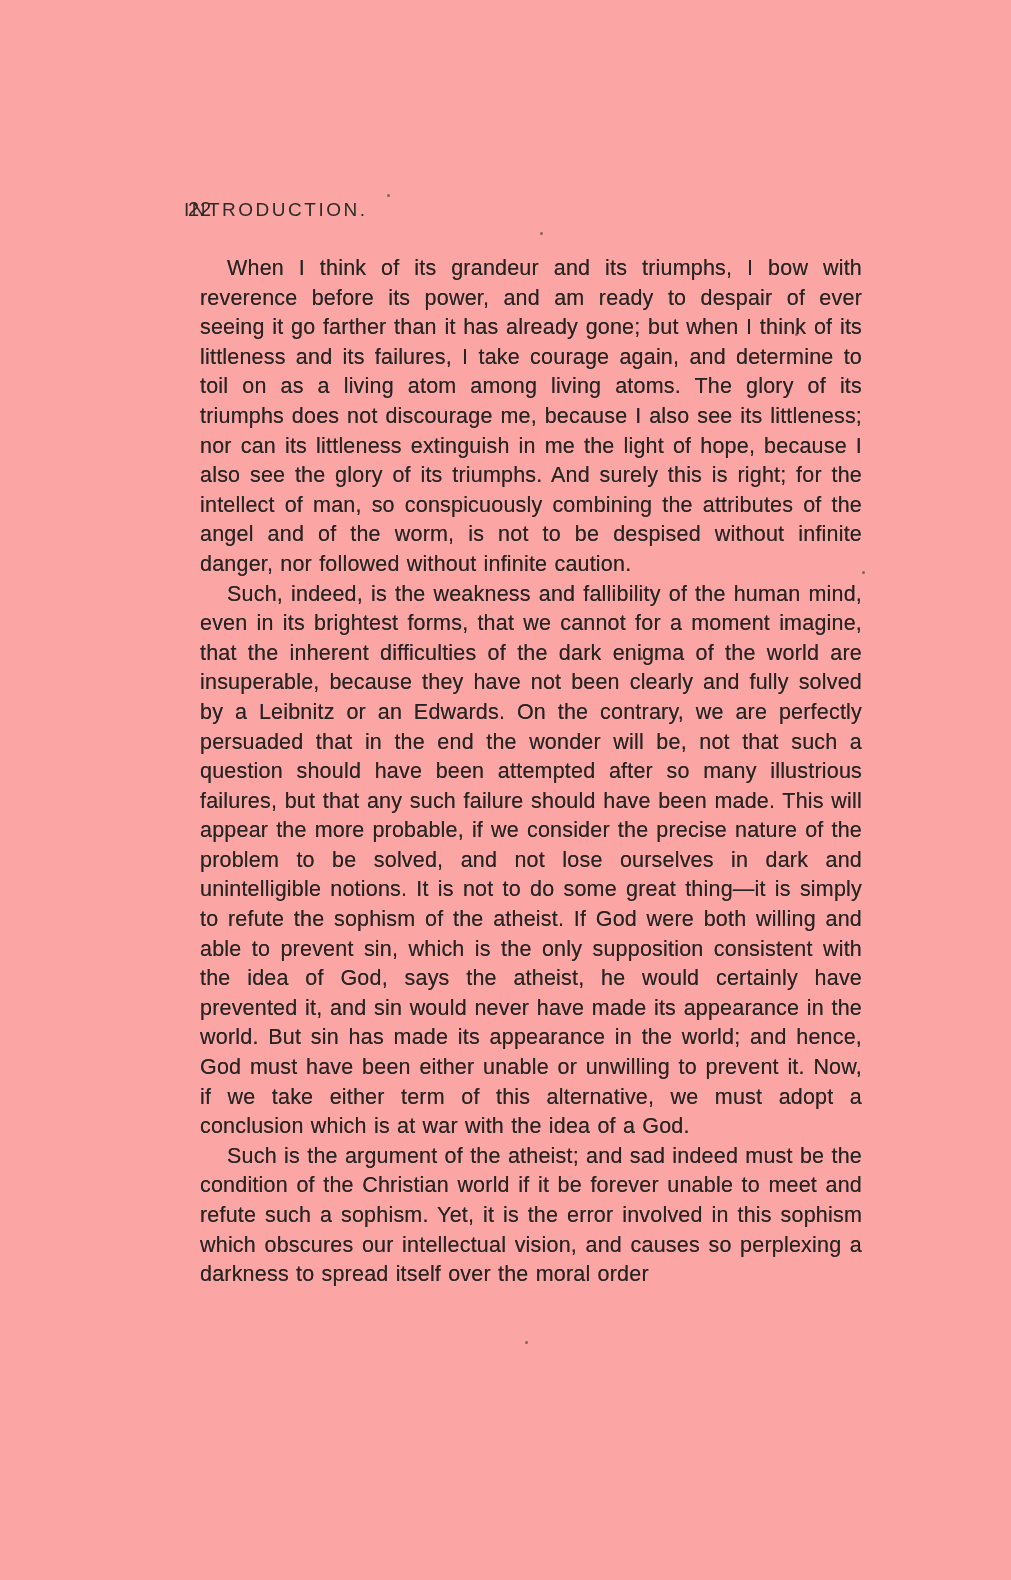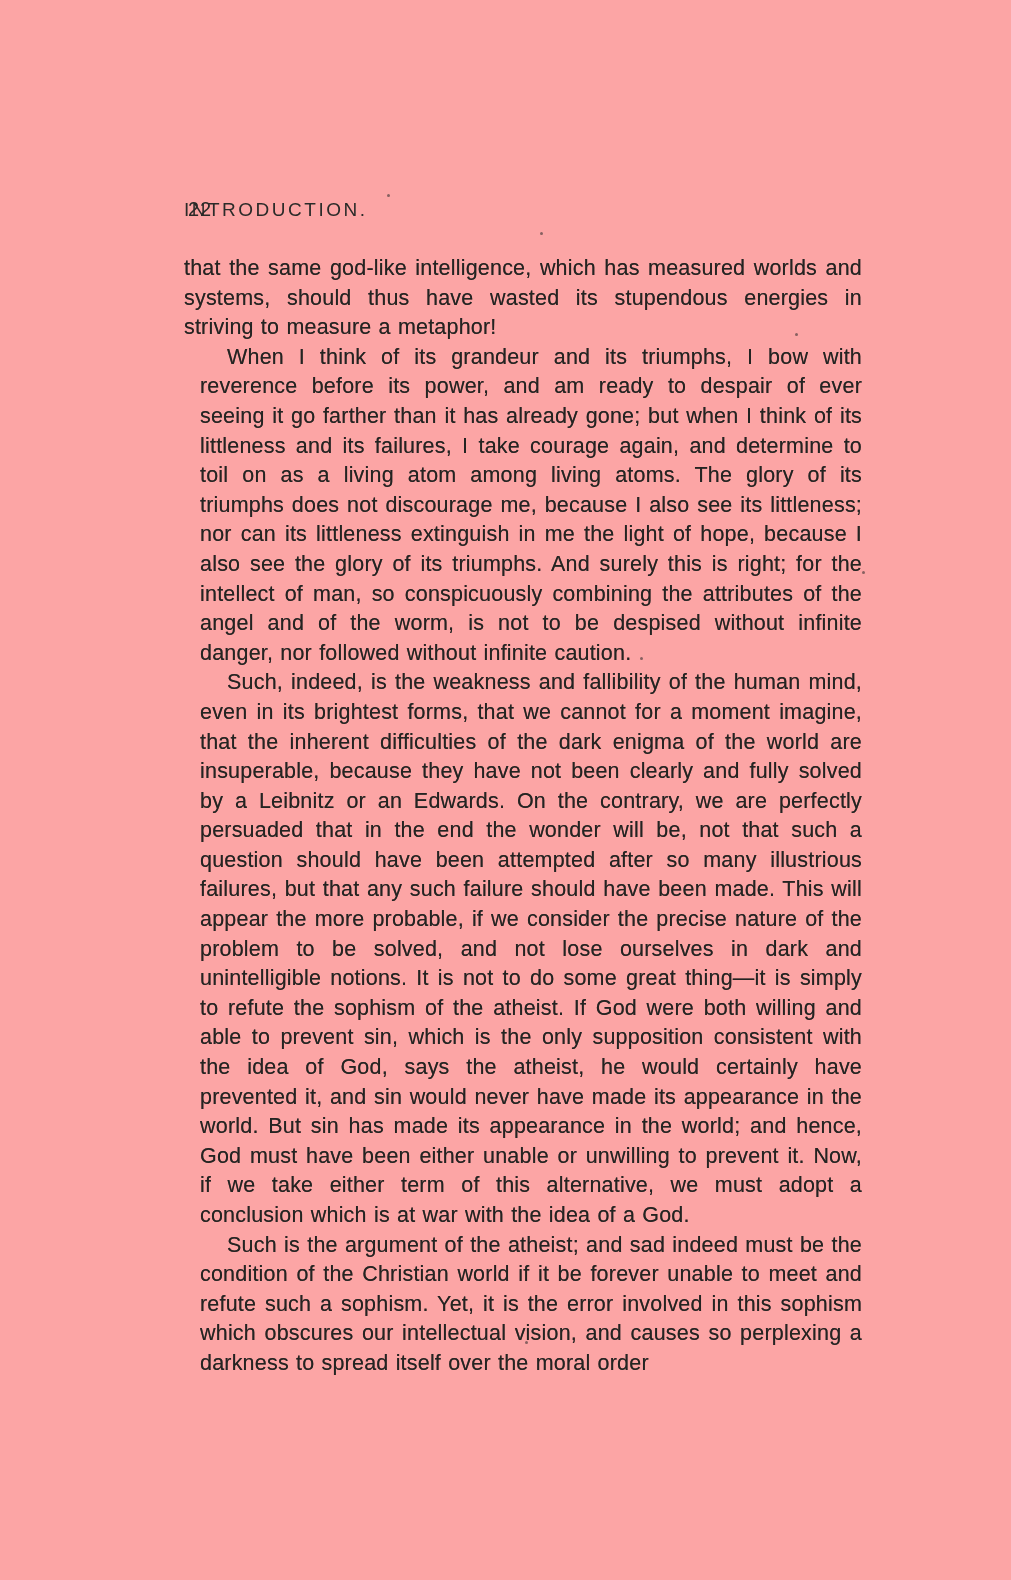--- a/index.html
+++ b/index.html
@@ -80,20 +80,19 @@
   <div class="scan-speck" style="left:525px; top:1341px;"></div>
 
   <div class="text-block">
 
     <div class="page-header">
       <span class="page-number">22</span>
       <span class="running-head">INTRODUCTION.</span>
     </div>
 
     <div class="body-text">
-      <p>that the same god-like intelligence, which has measured worlds and systems, should thus have wasted its stupendous energies in striving to measure a metaphor!</p>
       <p class="indent">When I think of its grandeur and its triumphs, I bow with reverence before its power, and am ready to despair of ever seeing it go farther than it has already gone; but when I think of its littleness and its failures, I take courage again, and determine to toil on as a living atom among living atoms. The glory of its triumphs does not discourage me, because I also see its littleness; nor can its littleness extinguish in me the light of hope, because I also see the glory of its triumphs. And surely this is right; for the intellect of man, so conspicuously combining the attributes of the angel and of the worm, is not to be despised without infinite danger, nor followed without infinite caution.</p>
       <p class="indent">Such, indeed, is the weakness and fallibility of the human mind, even in its brightest forms, that we cannot for a moment imagine, that the inherent difficulties of the dark enigma of the world are insuperable, because they have not been clearly and fully solved by a Leibnitz or an Edwards. On the contrary, we are perfectly persuaded that in the end the wonder will be, not that such a question should have been attempted after so many illustrious failures, but that any such failure should have been made. This will appear the more probable, if we consider the precise nature of the problem to be solved, and not lose ourselves in dark and unintelligible notions. It is not to do some great thing—it is simply to refute the sophism of the atheist. If God were both willing and able to prevent sin, which is the only supposition consistent with the idea of God, says the atheist, he would certainly have prevented it, and sin would never have made its appearance in the world. But sin has made its appearance in the world; and hence, God must have been either unable or unwilling to prevent it. Now, if we take either term of this alternative, we must adopt a conclusion which is at war with the idea of a God.</p>
       <p class="indent">Such is the argument of the atheist; and sad indeed must be the condition of the Christian world if it be forever unable to meet and refute such a sophism. Yet, it is the error involved in this sophism which obscures our intellectual vision, and causes so perplexing a darkness to spread itself over the moral order</p>
     </div>
 
   </div>
 </div>
 
 </body></html>

